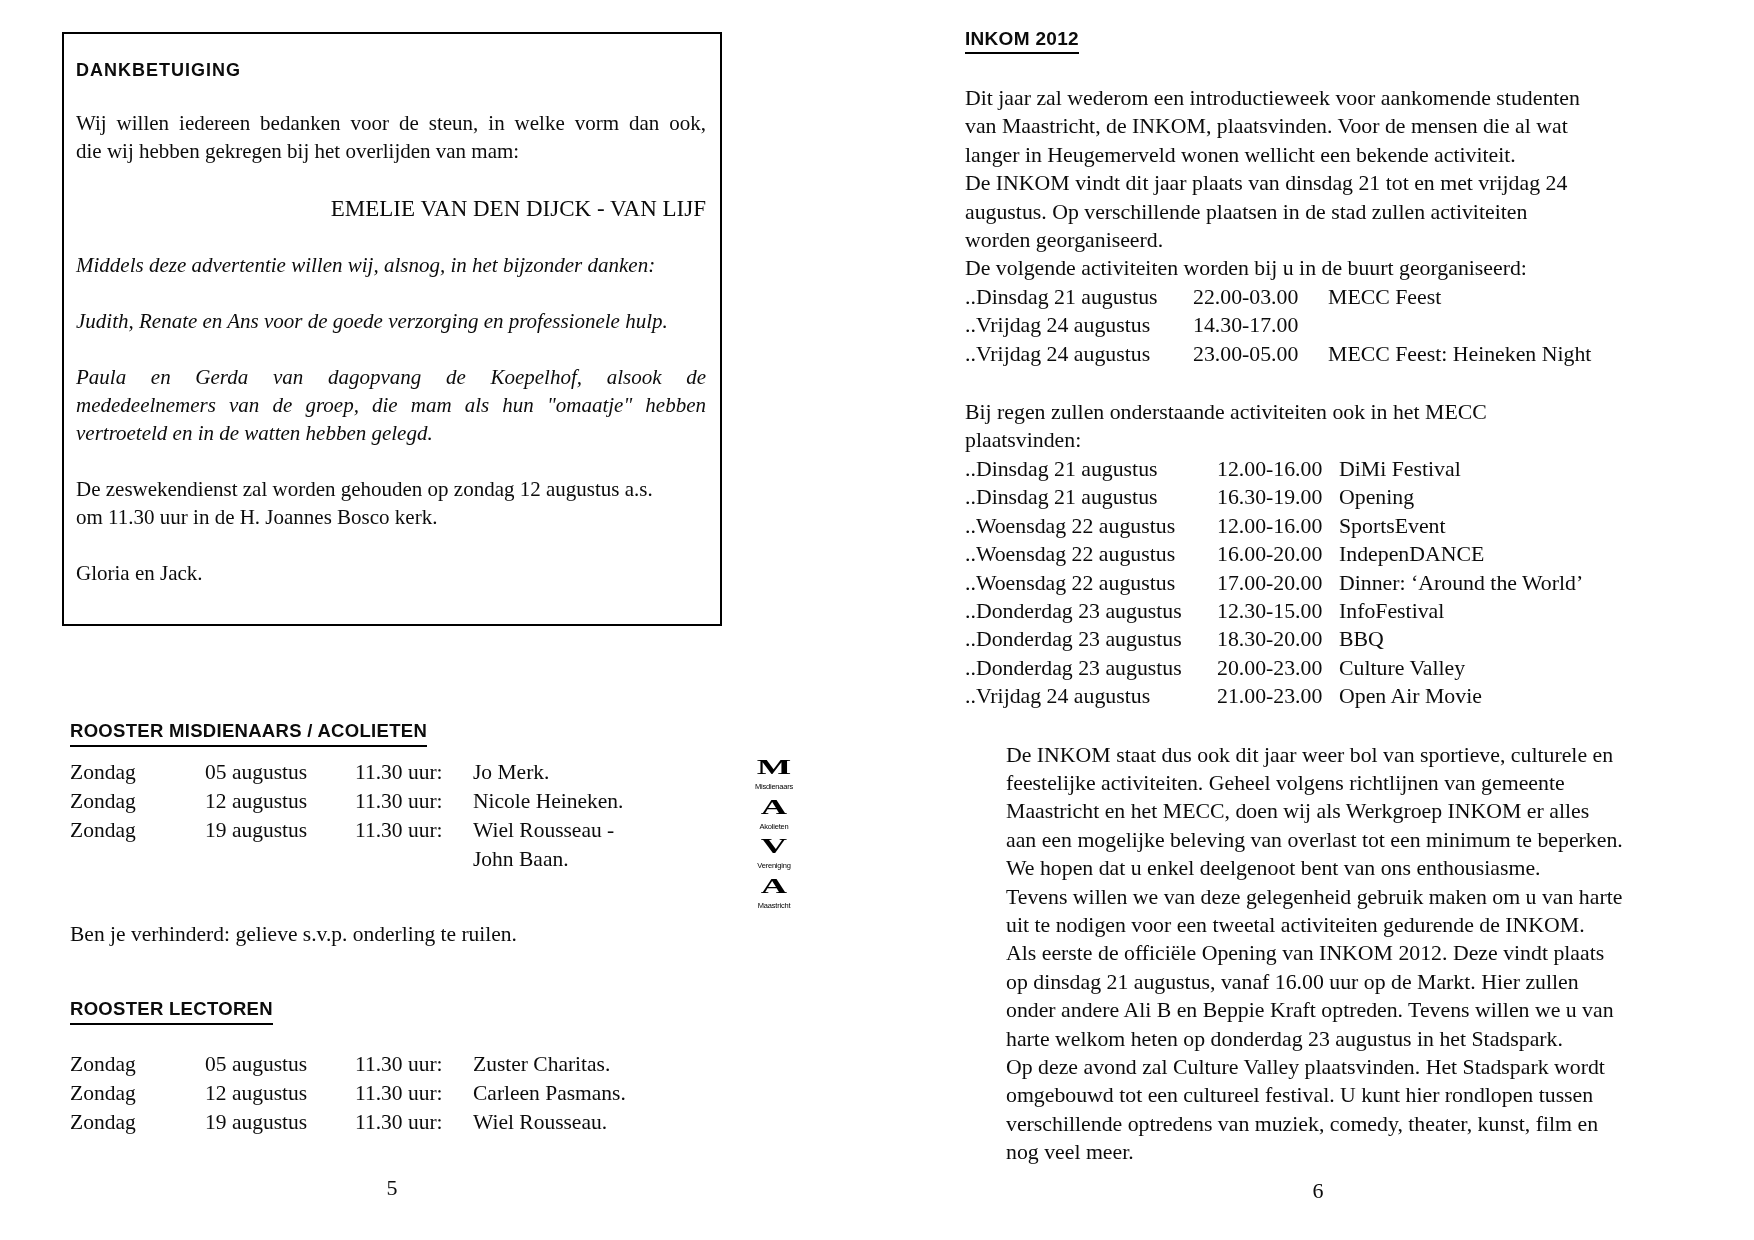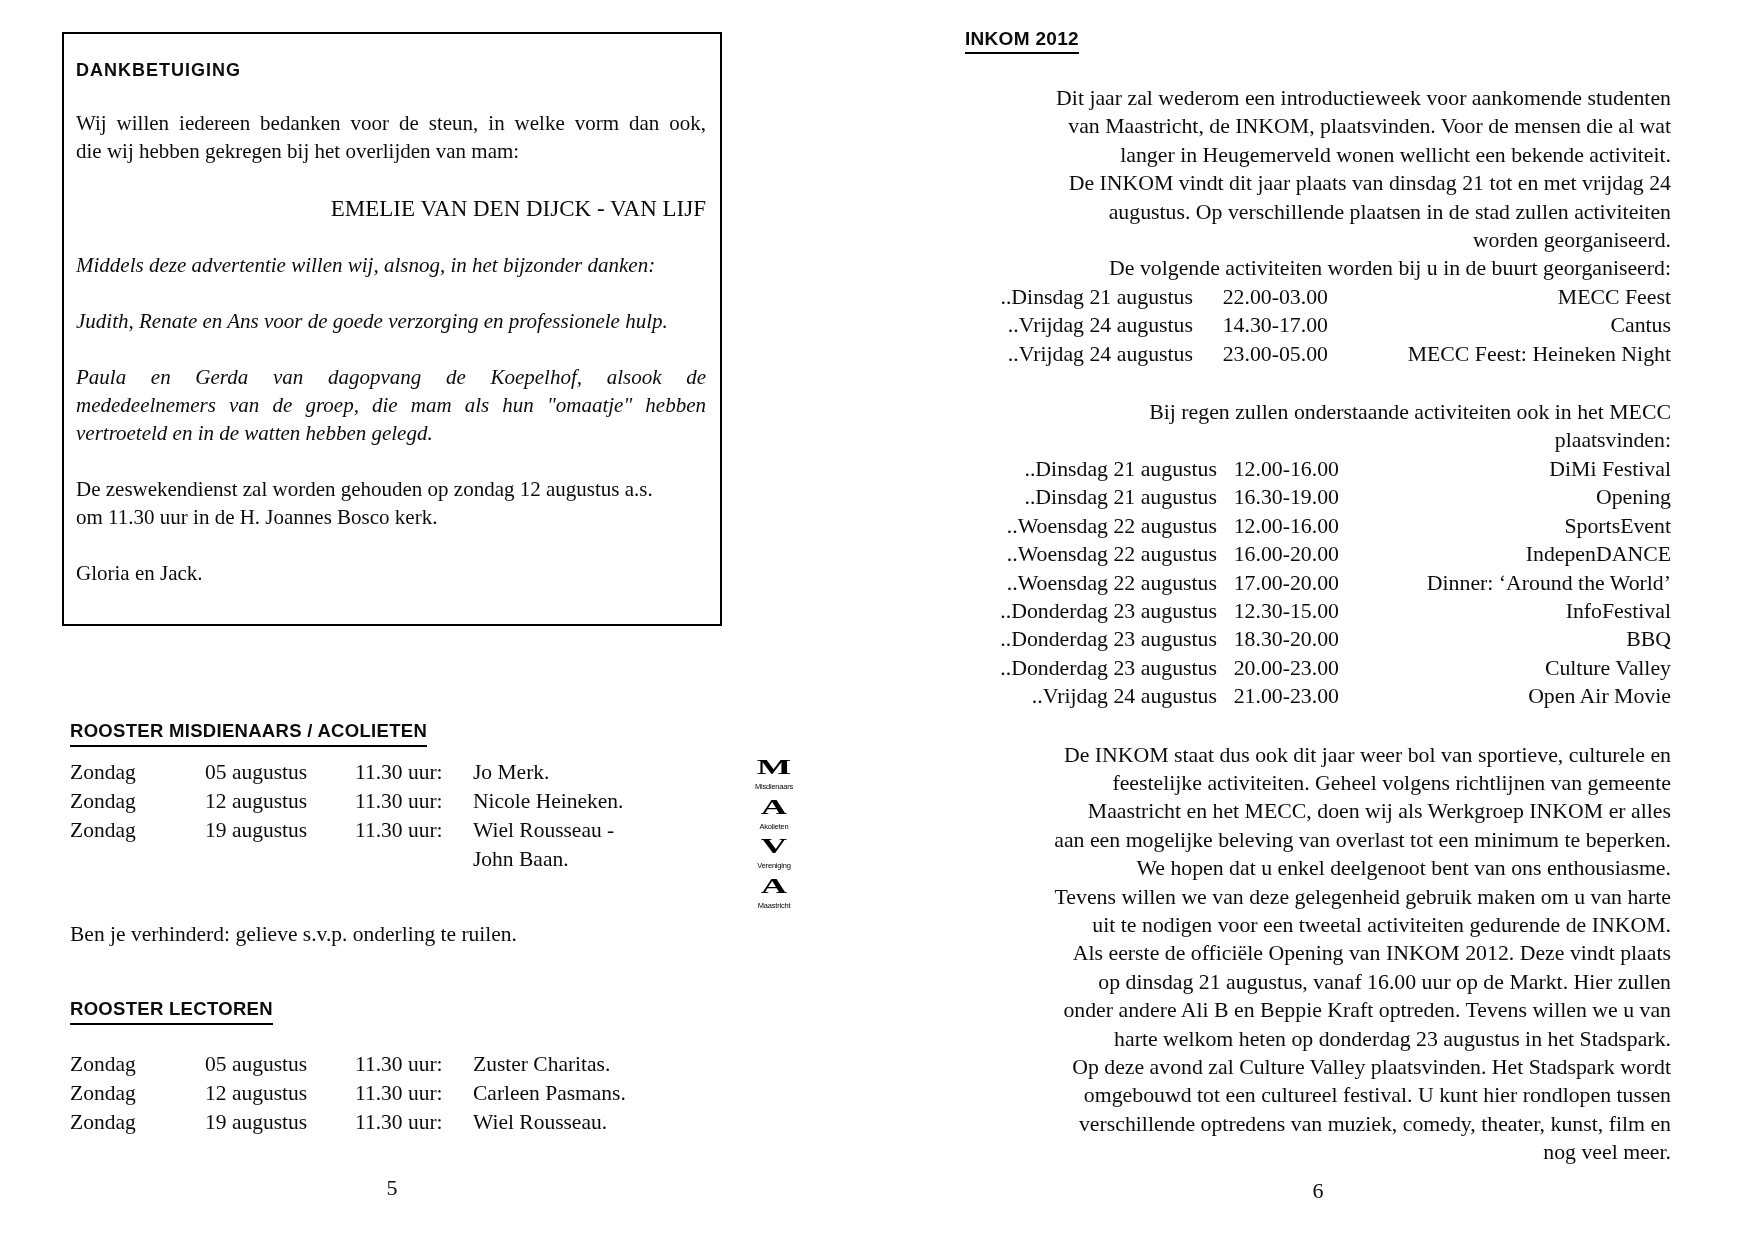--- a/index.html
+++ b/index.html
@@ -59,30 +59,30 @@
     font-size:7.5px;margin:2px 0 3px 0;filter:blur(.3px);letter-spacing:-.2px;
   }
   
   .pageR{position:absolute;left:965px;top:0;width:706px;}
   .inkom-title{
     margin:28px 0 0 0;
     font-family:"Liberation Sans","DejaVu Sans",sans-serif;
     font-weight:700;font-size:19px;letter-spacing:.3px;
     border-bottom:2.5px solid #000;padding-bottom:2px;display:inline-block;
   }
-  .rbody{font-size:21.8px;line-height:28.4px;text-align:right;}
+  .rbody{font-size:21.8px;line-height:28.4px;}
   .blockA{margin-top:30px;}
   .srow{display:flex;}
   .s1-date{width:228px;}
   .s1-time{width:135px;}
   .s2-date{width:252px;}
   .s2-time{width:122px;}
   .s-event{flex:1;}
   .rain{margin-top:30px;}
-  .closing{margin-top:30px;}
+  .closing{margin-top:30px;margin-left:41px;}
   .pnumR{position:absolute;left:965px;width:706px;top:1178px;text-align:center;font-size:22px;}
 </style>
 </head>
 <body>
 
 <div class="sheet">
 
   <section class="pageL">
 
     <div class="notice-box">
@@ -195,21 +195,20 @@
       <div class="ln">De volgende activiteiten worden bij u in de buurt georganiseerd:</div>
 
       <div class="srow">
         <span class="s1-date">..Dinsdag 21 augustus</span>
         <span class="s1-time">22.00-03.00</span>
         <span class="s-event">MECC Feest</span>
       </div>
       <div class="srow">
         <span class="s1-date">..Vrijdag 24 augustus</span>
         <span class="s1-time">14.30-17.00</span>
-        <span class="s-event">Cantus</span>
       </div>
       <div class="srow">
         <span class="s1-date">..Vrijdag 24 augustus</span>
         <span class="s1-time">23.00-05.00</span>
         <span class="s-event">MECC Feest: Heineken Night</span>
       </div>
     </div>
 
     <div class="rbody rain">
       <div class="ln">Bij regen zullen onderstaande activiteiten ook in het MECC</div>

